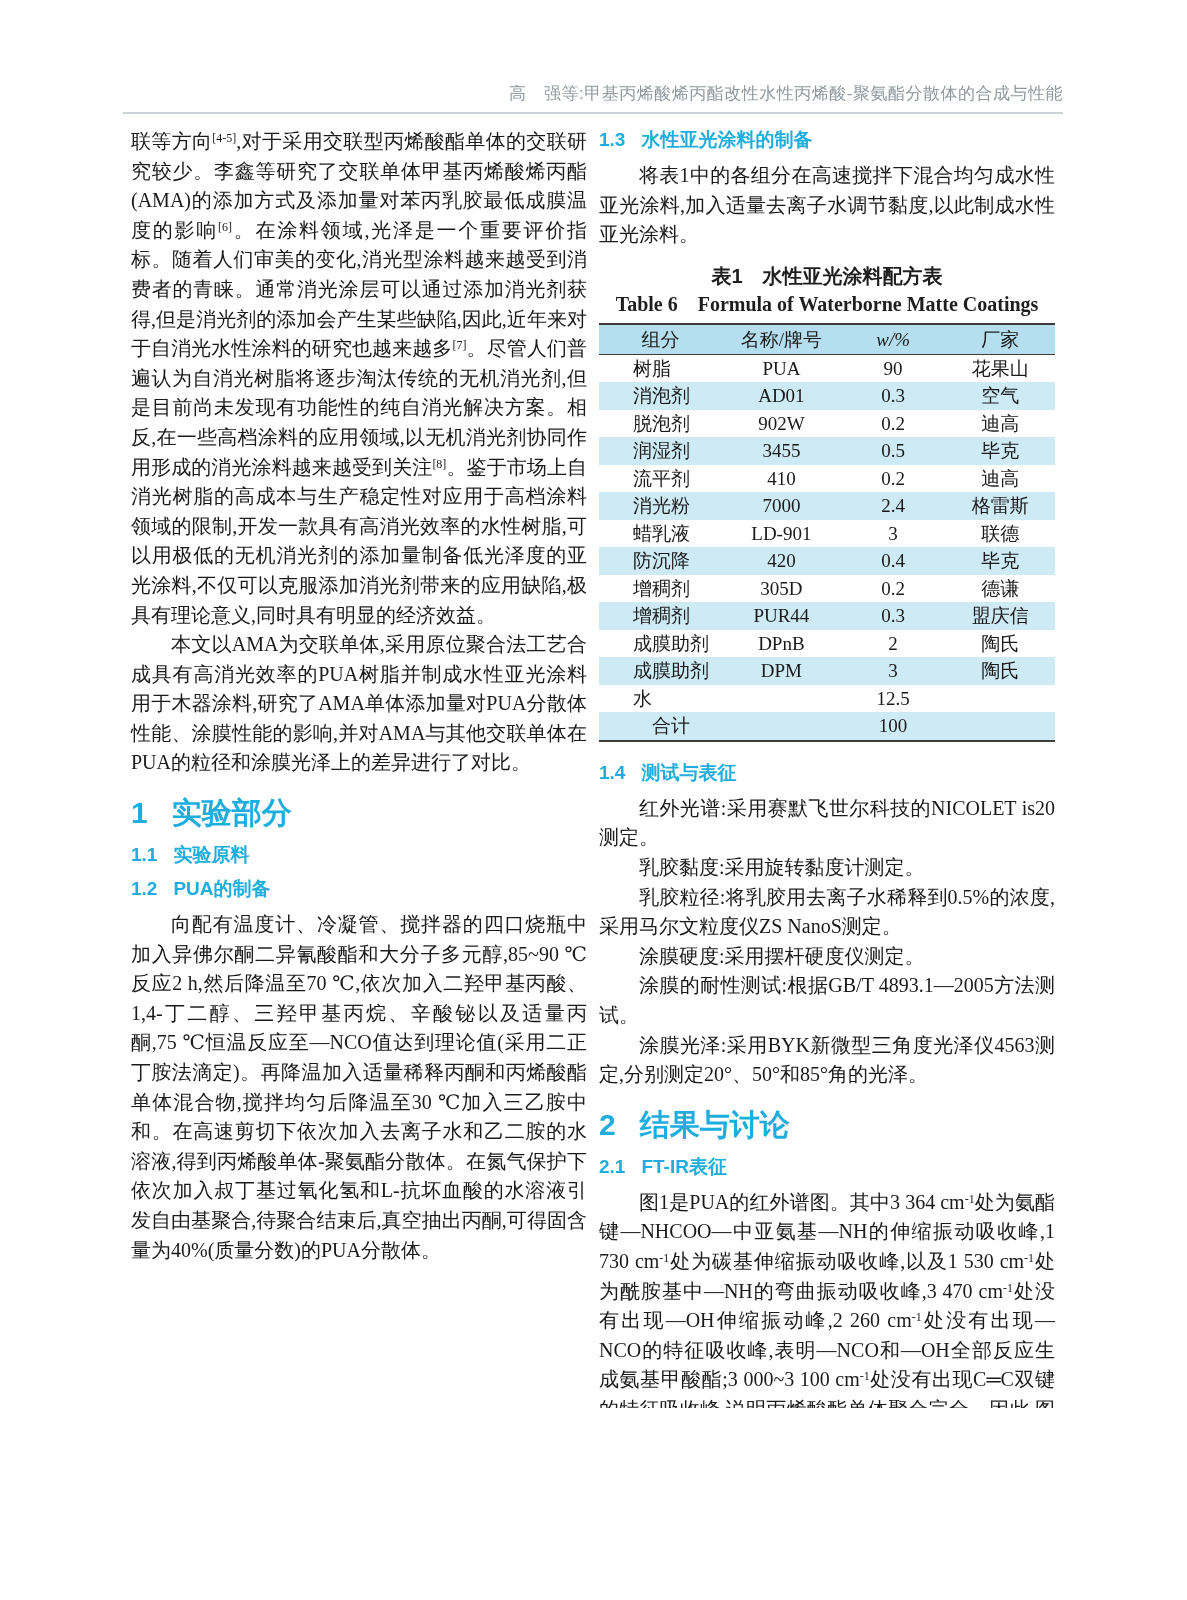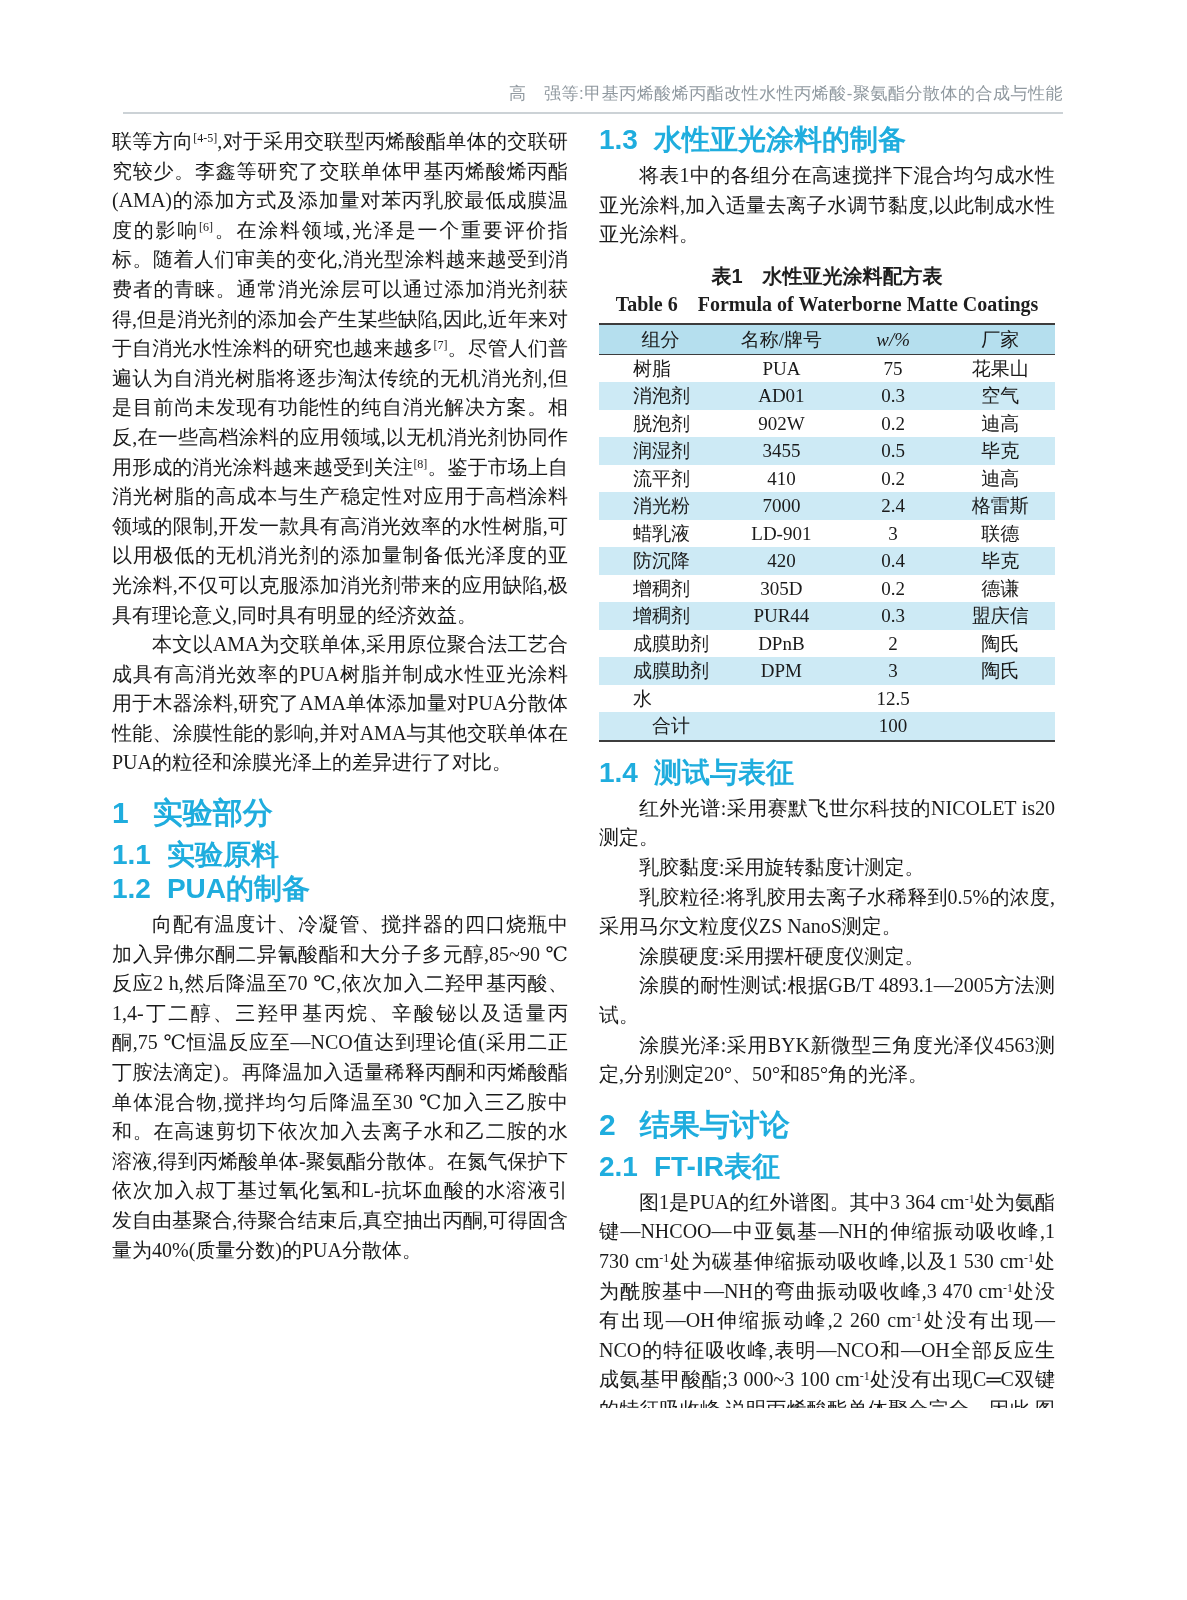--- a/index.html
+++ b/index.html
@@ -16,35 +16,35 @@
   }
   .head-rule {
     position:absolute; top:112px; left:123px; width:940px; height:2px;
     background:var(--rule,#ccd2d6);
   }
   .col {
     position:absolute; top:127px; width:456px;
     font-size:20px; line-height:29.6px;
     text-align:justify; text-justify:inter-ideograph;
   }
-  .col-left  { left:112px; }
+  .col-left  { left:131px; }
   .col-right { left:599px; }
   .col p { margin:0; }
   .col p.indent { text-indent:2em; }
   sup { font-size:12px; line-height:0; vertical-align:6px; }
 
   h2.sec {
     font-family:"Liberation Sans","DejaVu Sans",sans-serif; font-weight:bold;
     color:var(--accent-cyan,#1fadde); font-size:30px; line-height:34px;
     margin:18px 0 12px; text-align:left;
   }
   h2.sec .num { margin-right:24px; }
   h3.subsec {
     font-family:"Liberation Sans","DejaVu Sans",sans-serif; font-weight:bold;
-    color:var(--accent-cyan,#1fadde); font-size:28px; line-height:26px;
+    color:var(--accent-cyan,#1fadde); font-size:19px; line-height:26px;
     margin:8px 0 8px; text-align:left;
   }
   h3.subsec .num { margin-right:16px; }
 
   .table-block { margin:12px 0 18px; }
   .tbl-title-zh {
     text-align:center; font-family:"Liberation Sans","DejaVu Sans",sans-serif;
     font-weight:bold; font-size:20px; color:#1e1e1e; line-height:29px; text-indent:0;
   }
   .tbl-title-en {
@@ -123,21 +123,21 @@
               <th>组分</th>
               <th>名称/牌号</th>
               <th class="ital">w/%</th>
               <th>厂家</th>
             </tr>
           </thead>
         <tbody>
             <tr>
               <td>树脂</td>
               <td>PUA</td>
-              <td>75</td>
+              <td>90</td>
               <td>花果山</td>
             </tr>
             <tr>
               <td>消泡剂</td>
               <td>AD01</td>
               <td>0.3</td>
               <td>空气</td>
             </tr>
             <tr>
               <td>脱泡剂</td>

